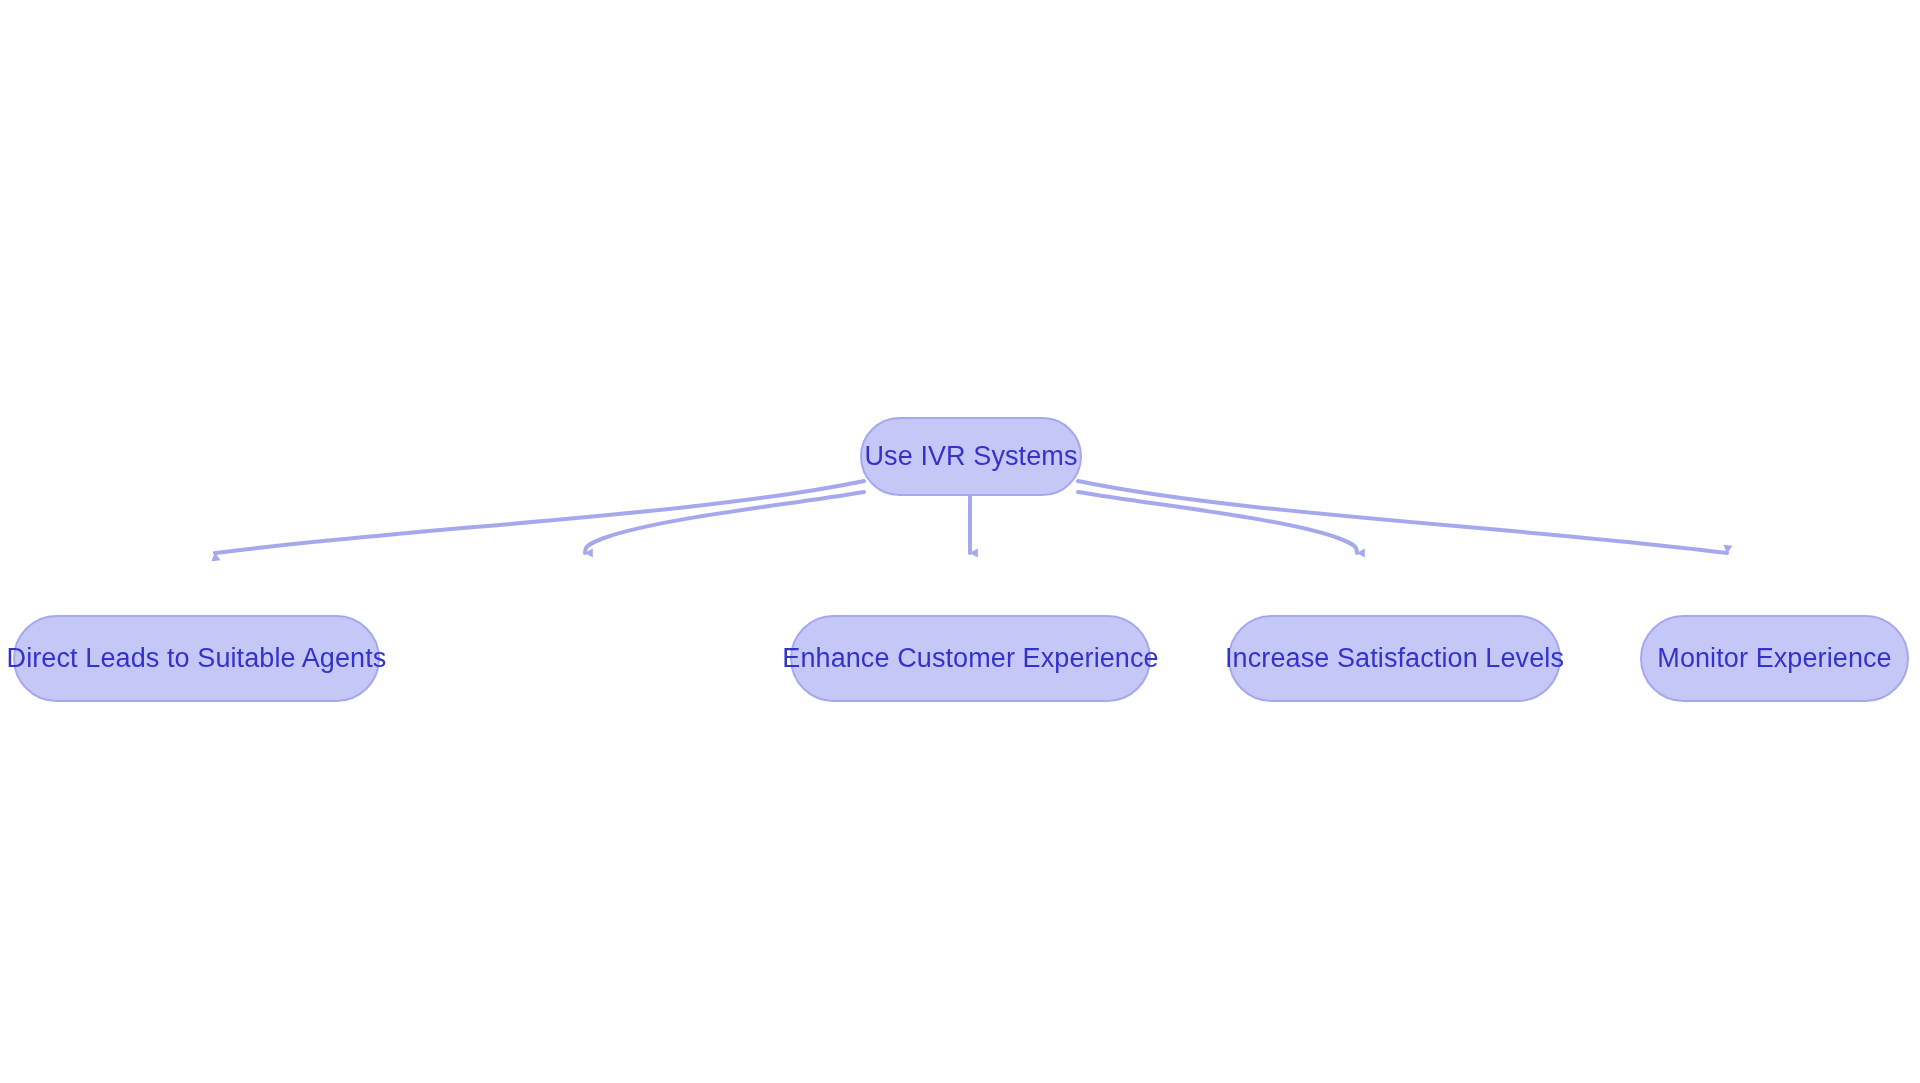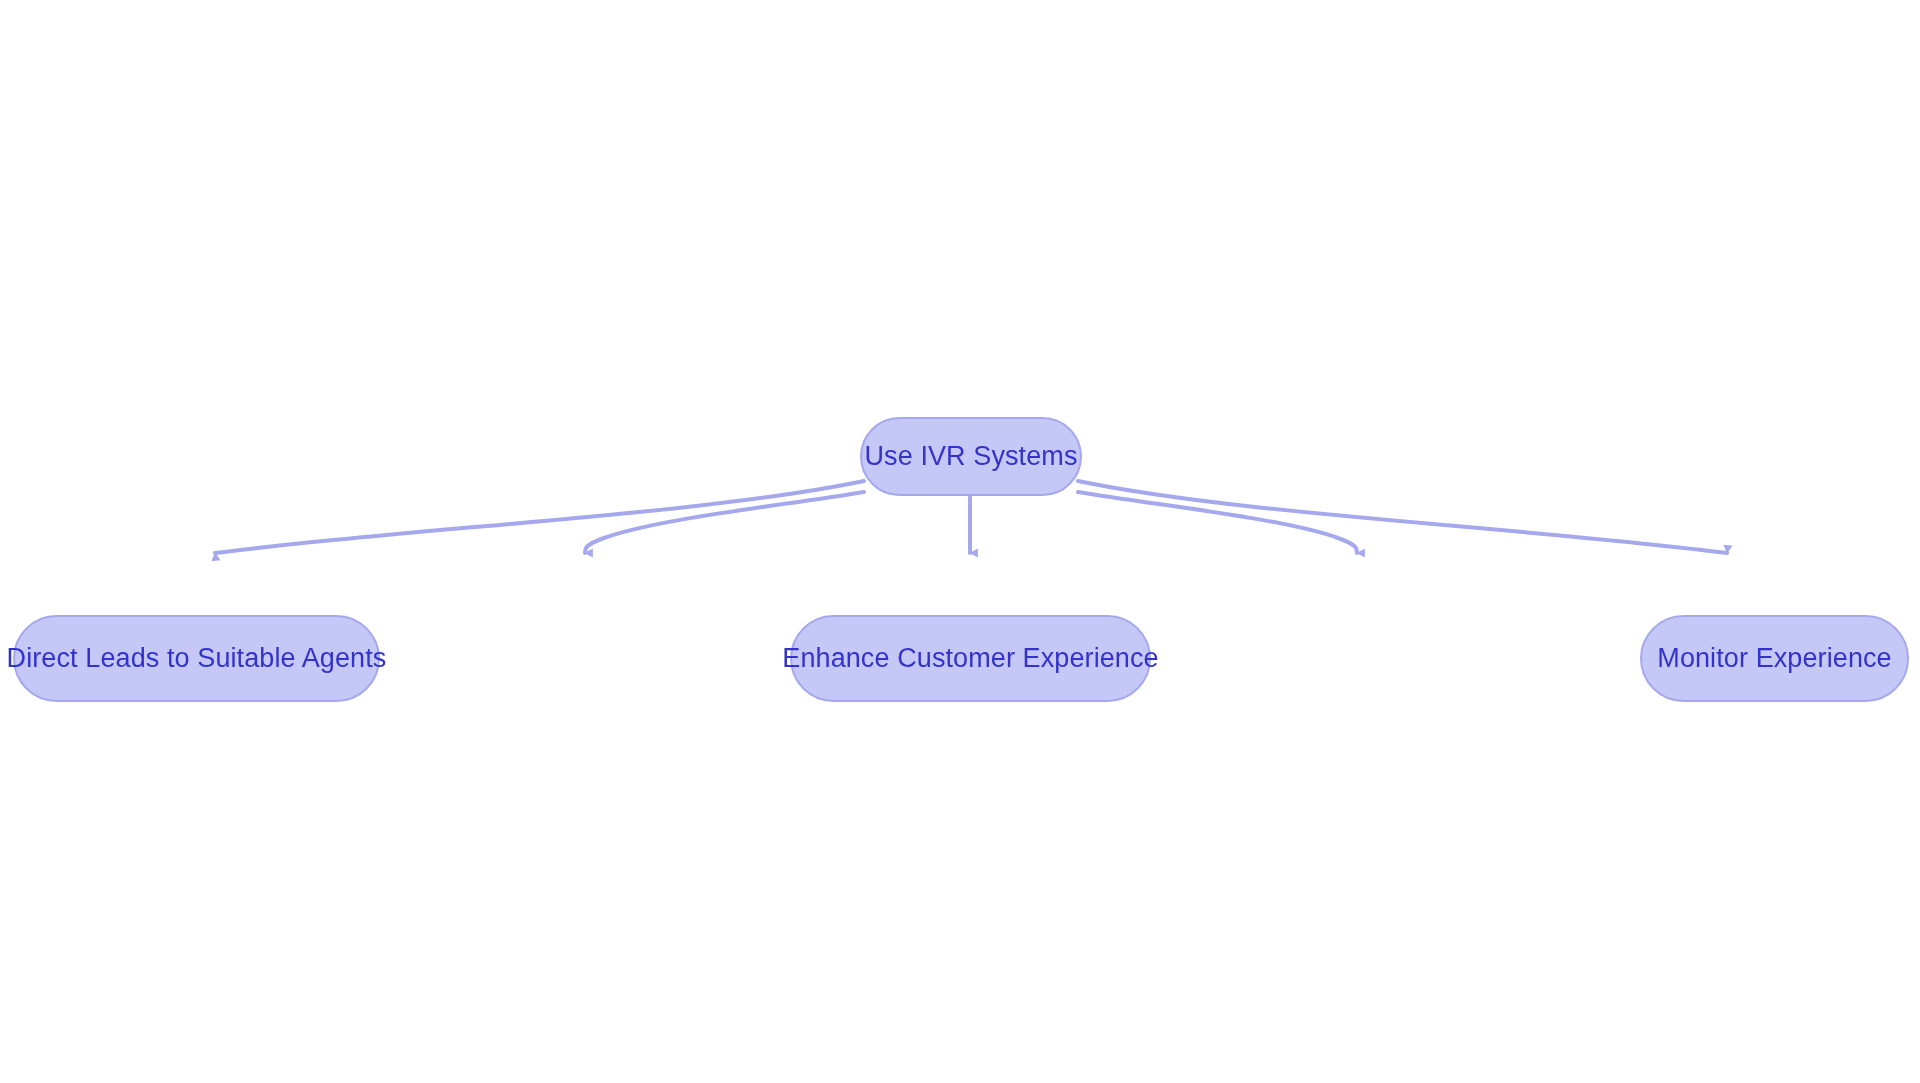--- a/index.html
+++ b/index.html
@@ -97,18 +97,21 @@
 
   <div class="flow-node leaf-node" id="node-leaf-0">
     <span class="node-label">Direct Leads to Suitable Agents</span>
   </div>
 
 
   <div class="flow-node leaf-node" id="node-leaf-2">
     <span class="node-label">Enhance Customer Experience</span>
   </div>
 
+  <div class="flow-node leaf-node" id="node-leaf-3">
+    <span class="node-label">Increase Satisfaction Levels</span>
+  </div>
 
   <div class="flow-node leaf-node" id="node-leaf-4">
     <span class="node-label">Monitor Experience</span>
   </div>
 
 </div>
 
 </body></html>

